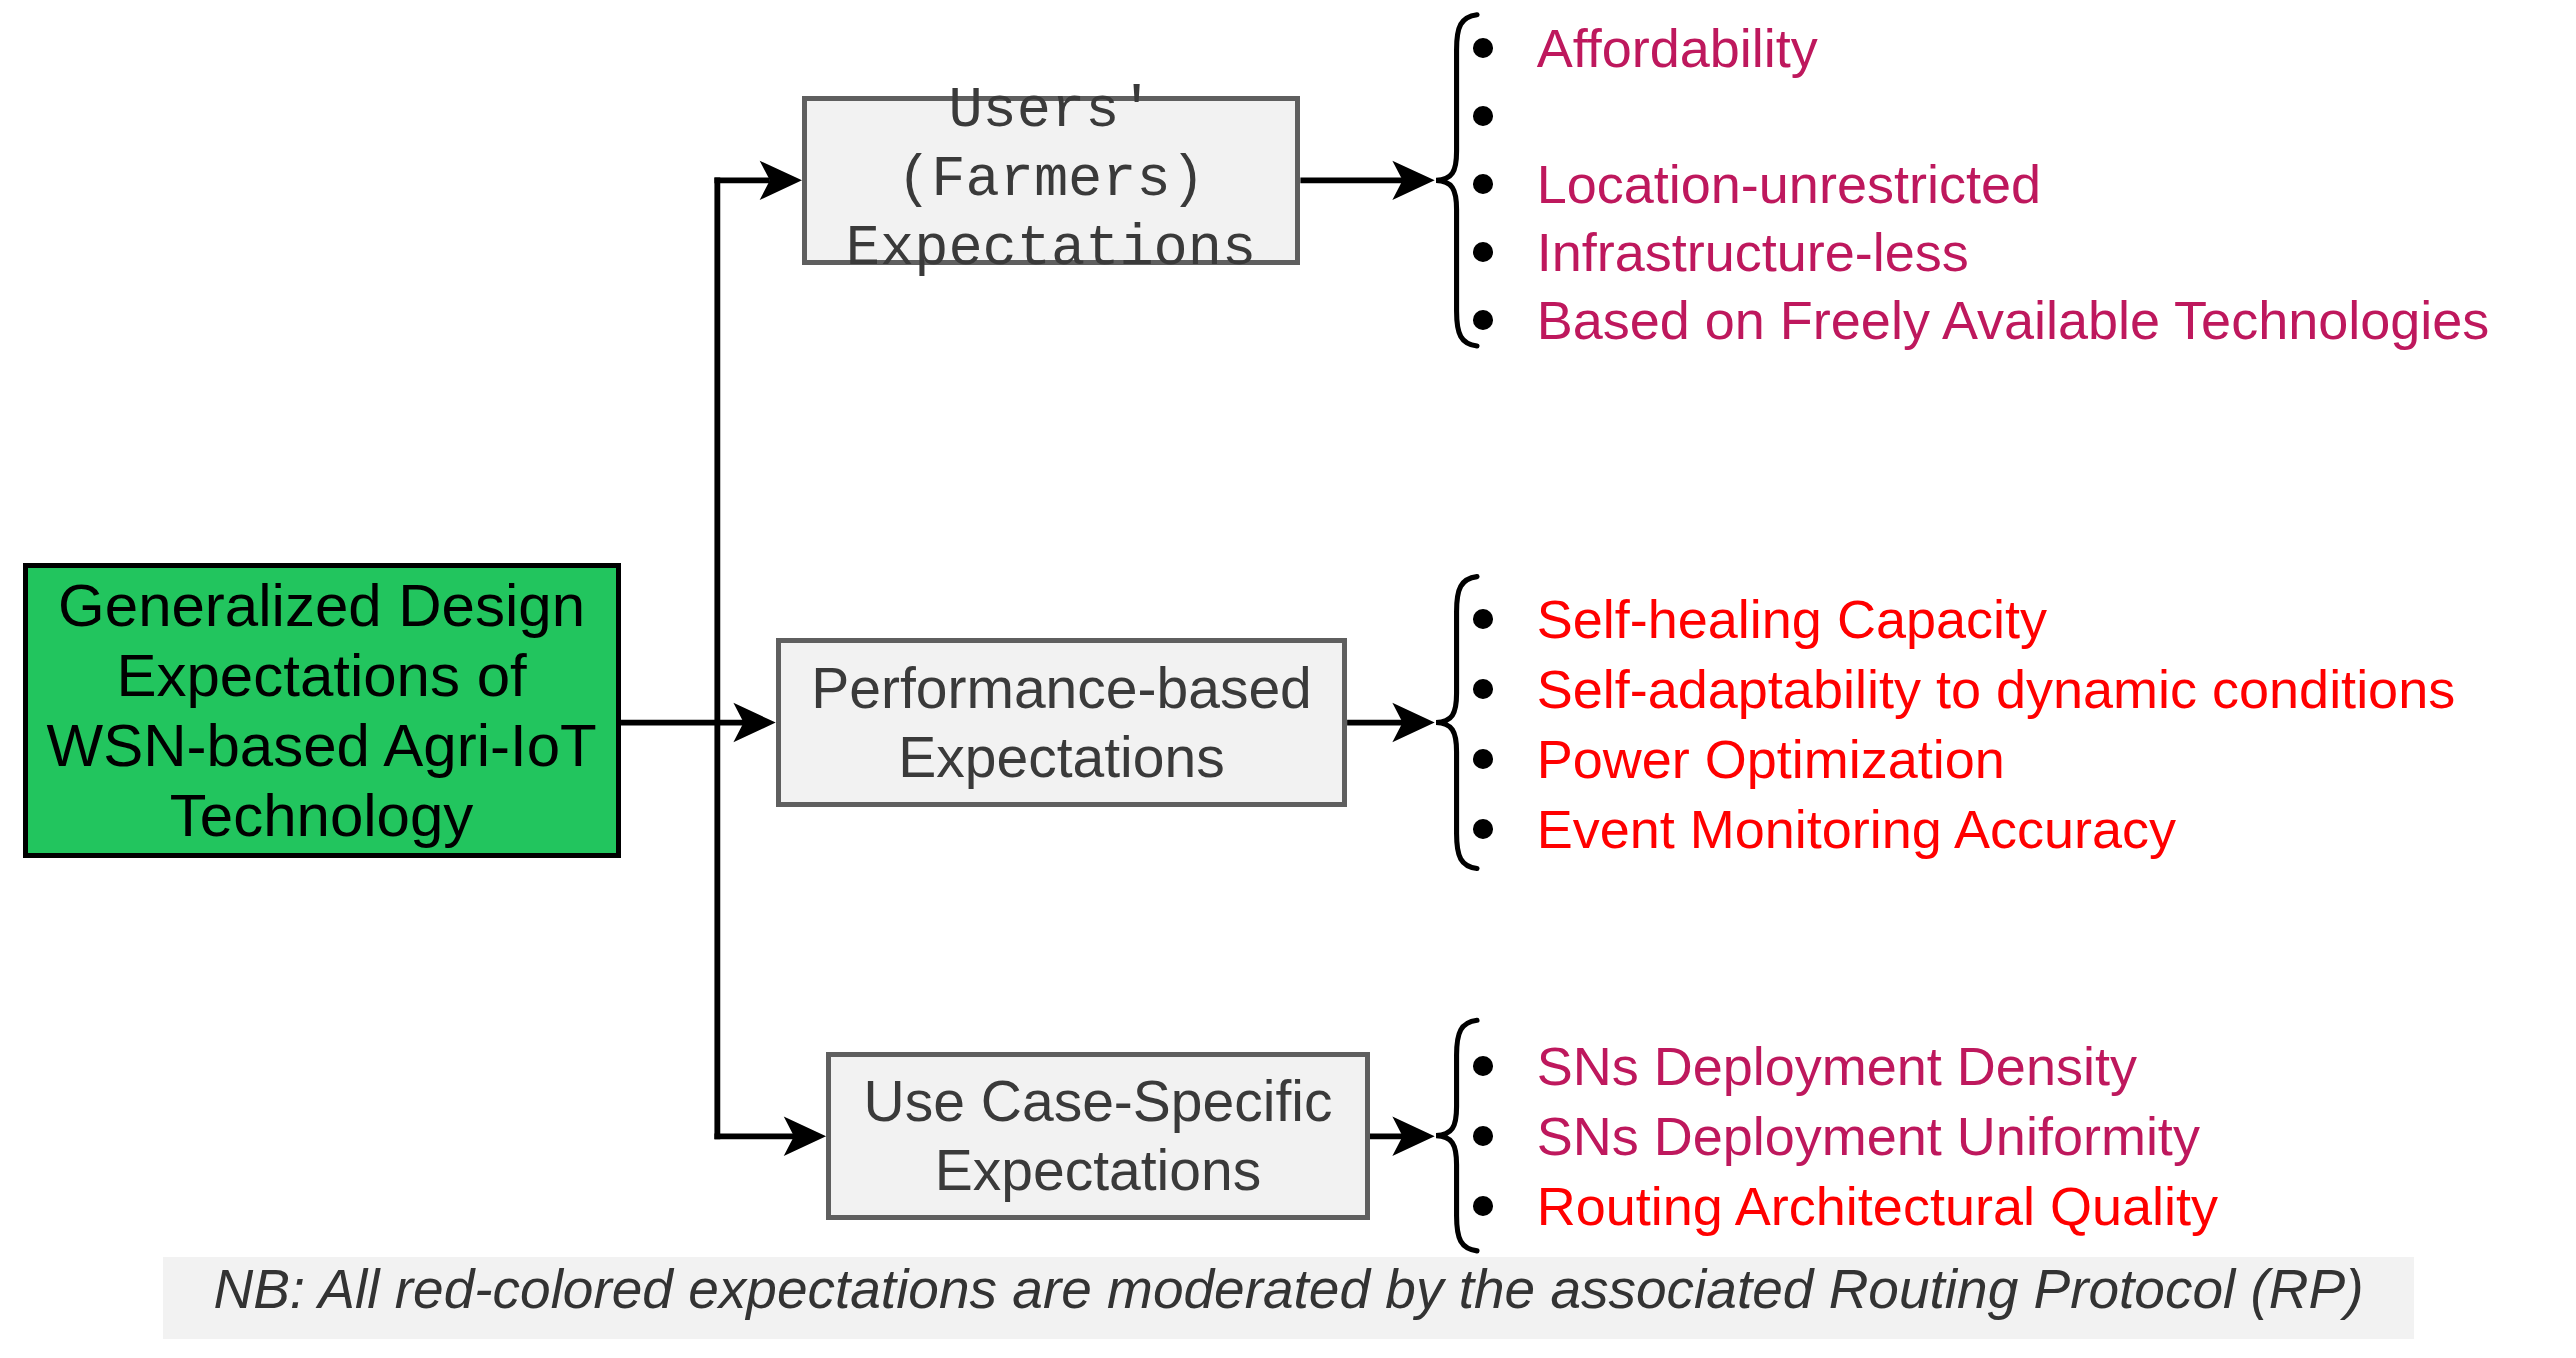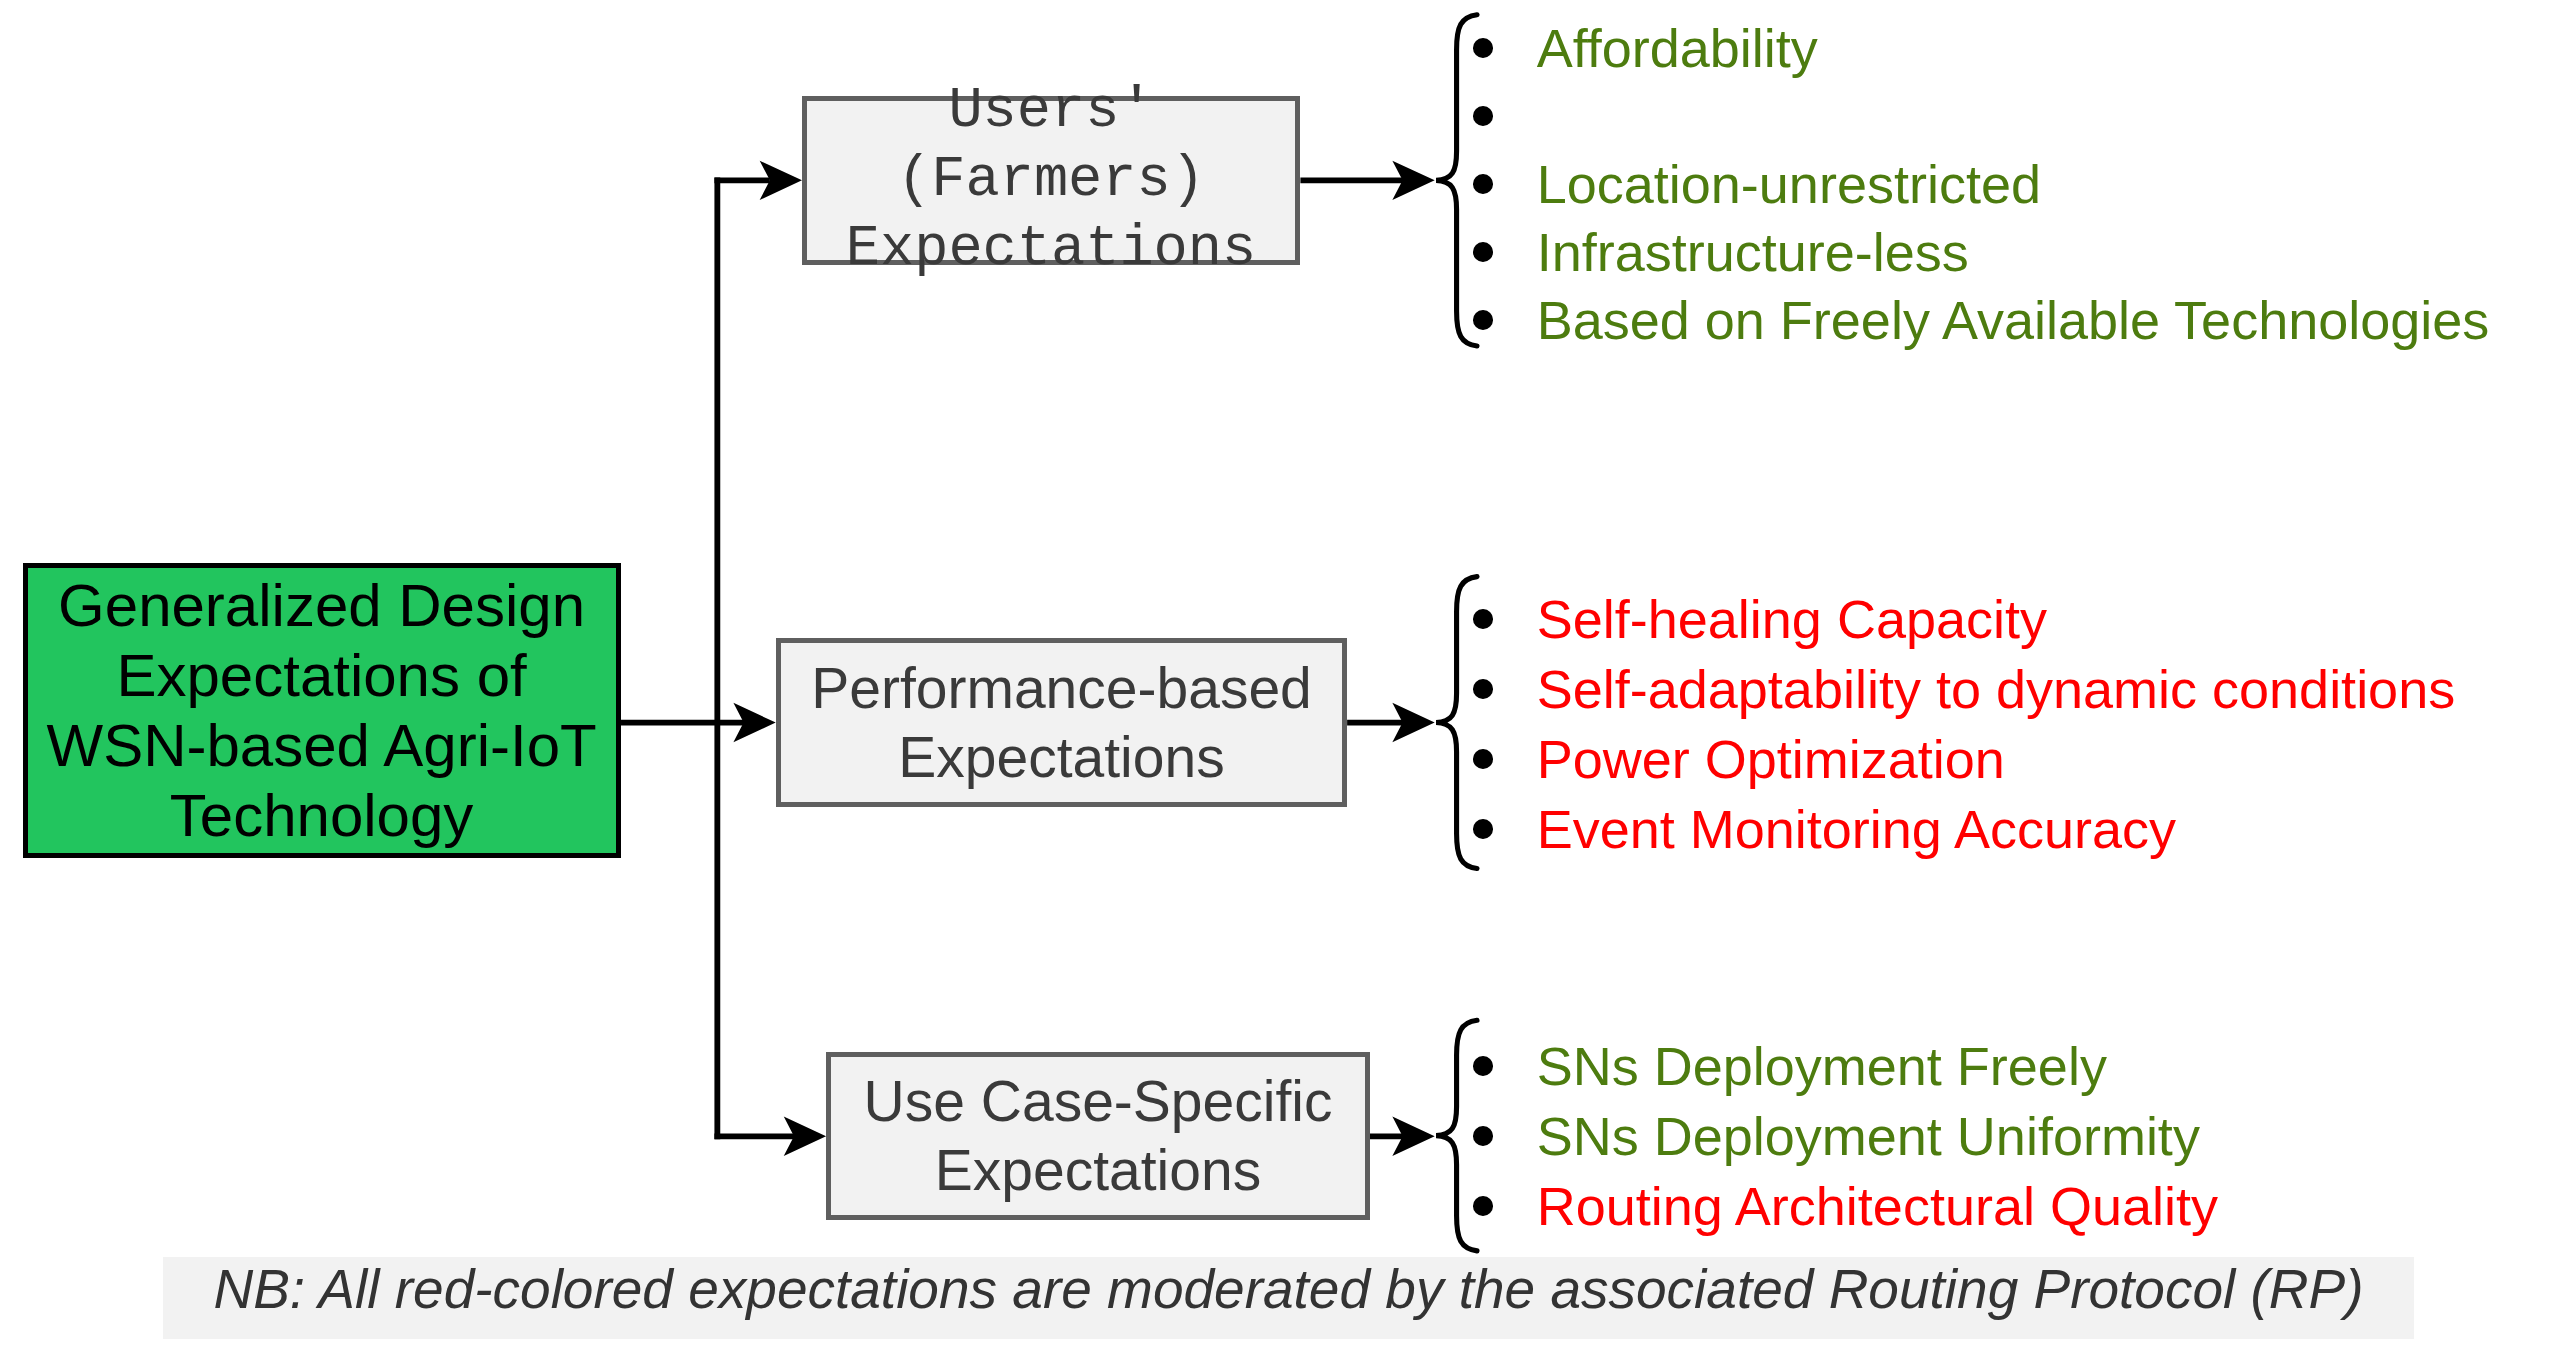--- a/index.html
+++ b/index.html
@@ -73,21 +73,21 @@
     width: 19.7px; height: 19.7px;
     border-radius: 50%;
     background: #000000;
     flex: 0 0 auto;
   }
   .bullet-label {
     margin-left: 44px;
     font-size: 54px;
     line-height: 1;
     white-space: nowrap;
-    color: #4d7c0f;
+    color: #be185d;
   }
   .bullet-label.red {
     color: var(--red, #ff0000);
   }
   
   .note-bar {
     position: absolute;
     left: 163px; top: 1257px;
     width: 2251px; height: 82px;
     background: var(--note-bg, #f2f2f2);
@@ -198,21 +198,21 @@
       <div class="bullet-item">
         <span class="dot"></span>
         <span class="bullet-label red">Event Monitoring Accuracy</span>
       </div>
     </div>
 
   <div class="bullet-list list-usecase">
 
       <div class="bullet-item">
         <span class="dot"></span>
-        <span class="bullet-label">SNs Deployment Freely</span>
+        <span class="bullet-label">SNs Deployment Density</span>
       </div>
 
       <div class="bullet-item">
         <span class="dot"></span>
         <span class="bullet-label">SNs Deployment Uniformity</span>
       </div>
 
       <div class="bullet-item">
         <span class="dot"></span>
         <span class="bullet-label red">Routing Architectural Quality</span>

